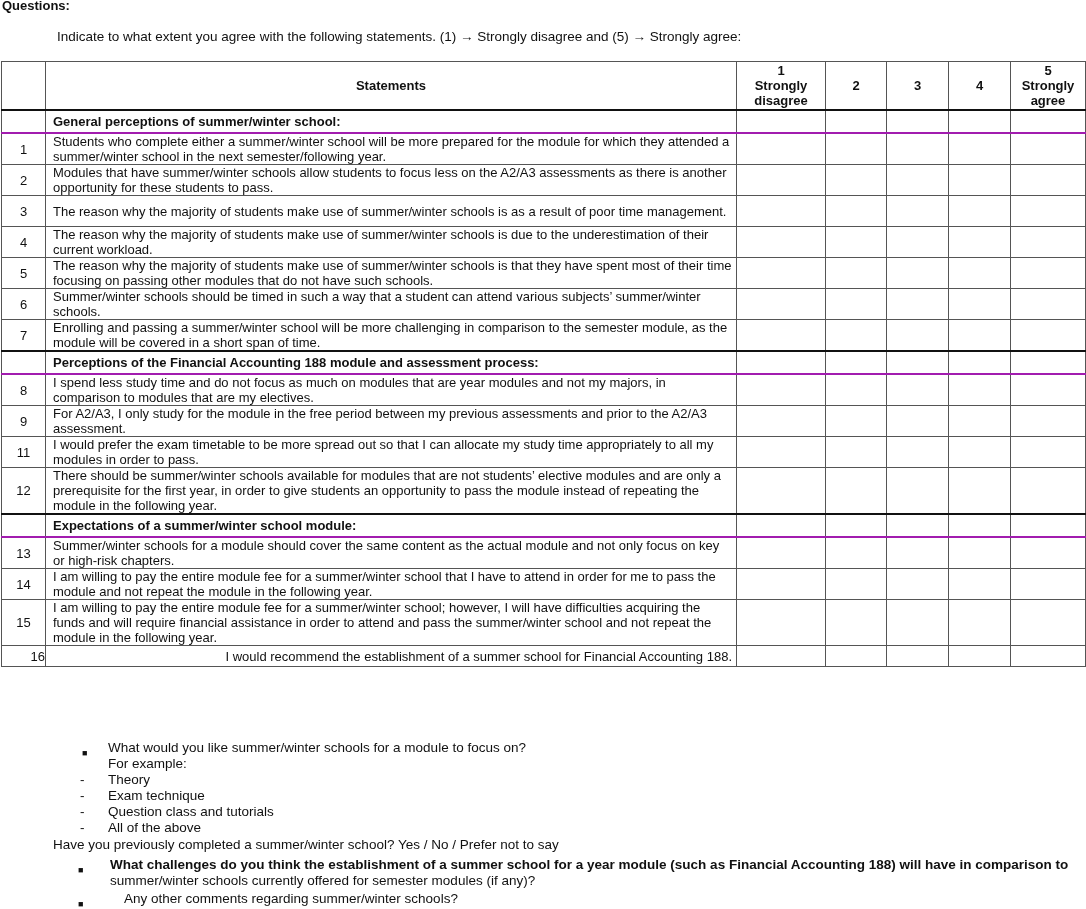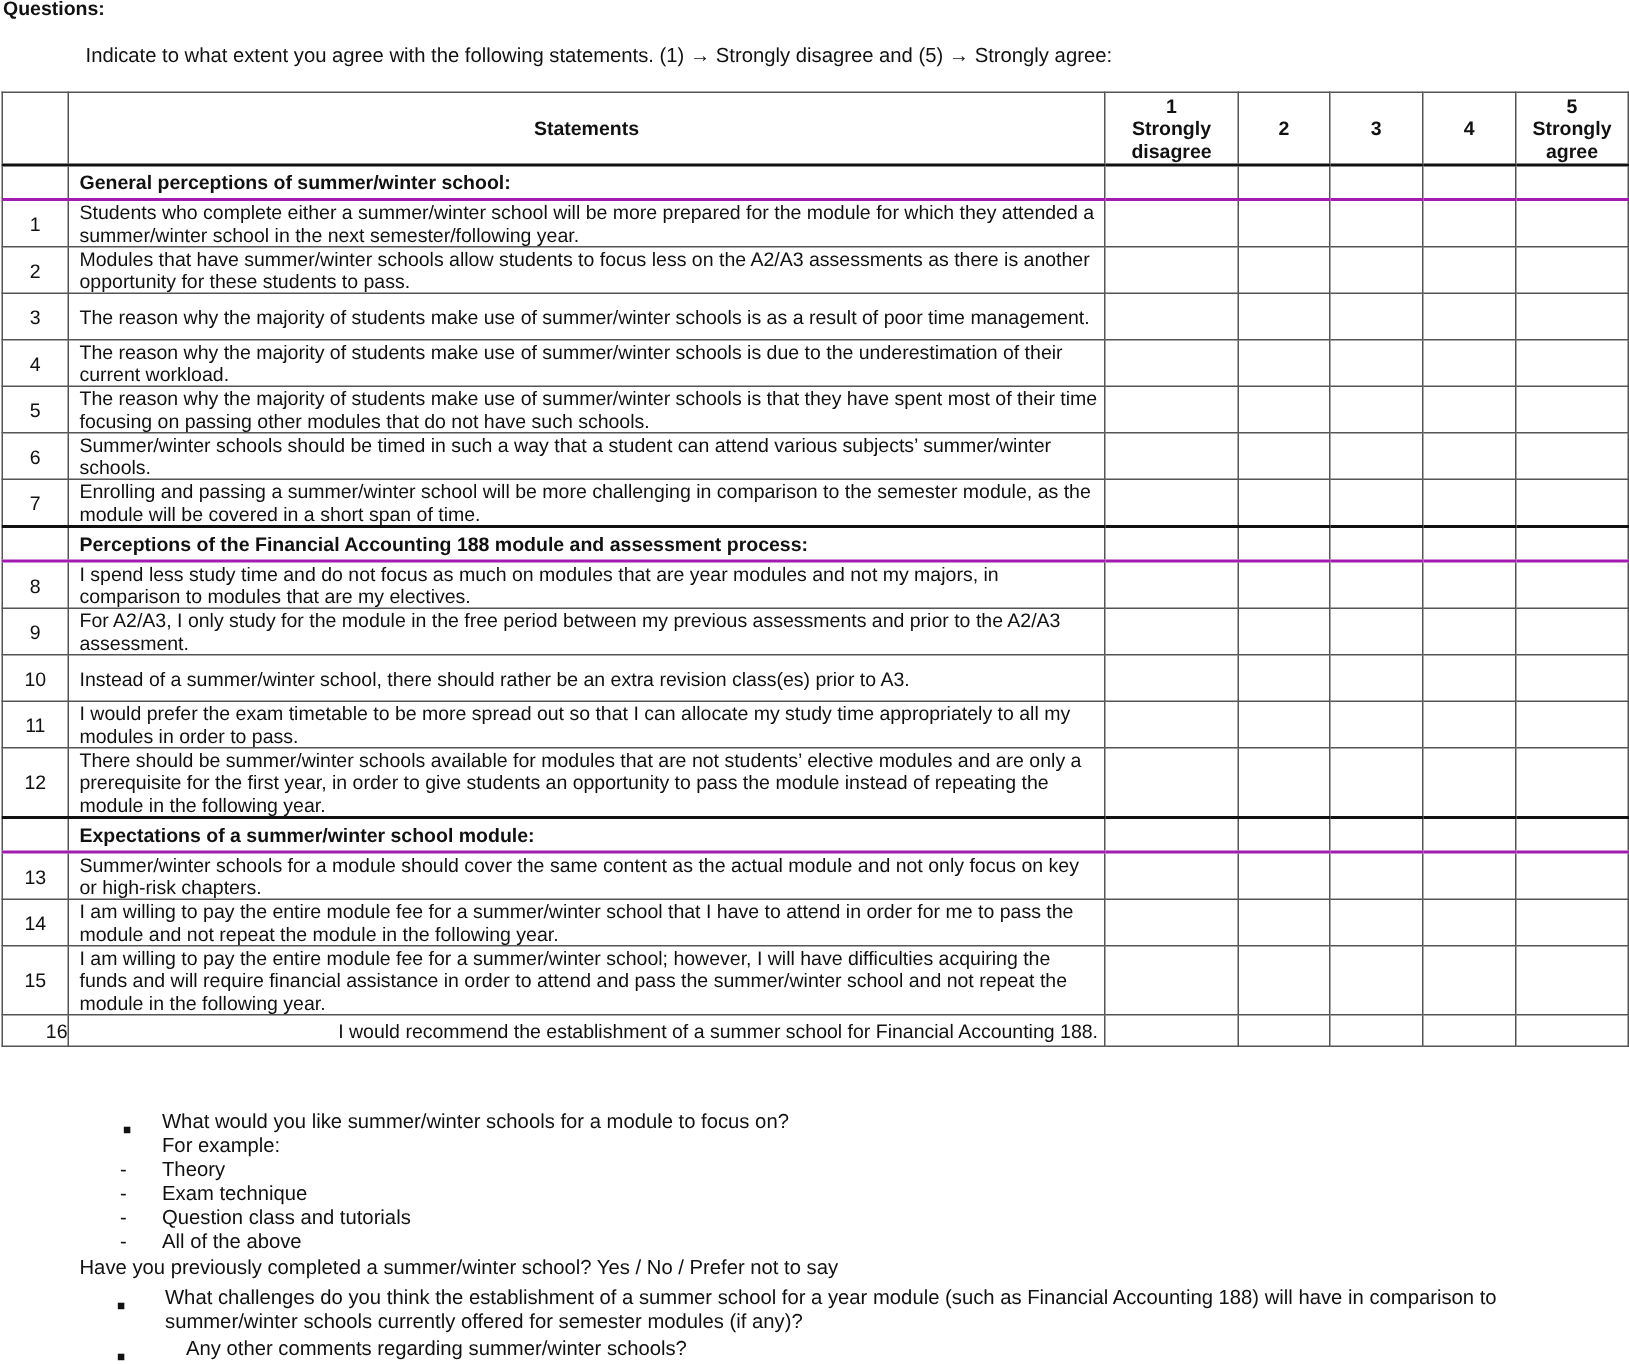--- a/index.html
+++ b/index.html
@@ -152,29 +152,20 @@
       <tr class="r2">
         <td class="num">9</td>
         <td class="stmt">For A2/A3, I only study for the module in the free period between my previous assessments and prior to the A2/A3 assessment.</td>
         <td class="rate"></td>
         <td class="rate"></td>
         <td class="rate"></td>
         <td class="rate"></td>
         <td class="rate"></td>
       </tr>
       <tr class="r2">
-        <td class="num">10</td>
-        <td class="stmt">Instead of a summer/winter school, there should rather be an extra revision class(es) prior to A3.</td>
-        <td class="rate"></td>
-        <td class="rate"></td>
-        <td class="rate"></td>
-        <td class="rate"></td>
-        <td class="rate"></td>
-      </tr>
-      <tr class="r2">
         <td class="num">11</td>
         <td class="stmt">I would prefer the exam timetable to be more spread out so that I can allocate my study time appropriately to all my modules in order to pass.</td>
         <td class="rate"></td>
         <td class="rate"></td>
         <td class="rate"></td>
         <td class="rate"></td>
         <td class="rate"></td>
       </tr>
       <tr class="r3">
         <td class="num">12</td>
@@ -243,18 +234,18 @@
   <span class="line" style="left:80px;top:48px;">-</span>
   <span class="line" style="left:108px;top:48px;">Exam technique</span>
   <span class="line" style="left:80px;top:64px;">-</span>
   <span class="line" style="left:108px;top:64px;">Question class and tutorials</span>
   <span class="line" style="left:80px;top:80px;">-</span>
   <span class="line" style="left:108px;top:80px;">All of the above</span>
 
   <span class="line" style="left:53px;top:97px;">Have you previously completed a summer/winter school? Yes / No / Prefer not to say</span>
 
   <span class="bullet" style="left:78px;top:122px;">■</span>
-  <span class="line" style="left:110px;top:117px;">What challenges do you think the establishment of a summer school for a year module (such as Financial Accounting 188) will have in comparison to</span>
+  <span class="line" style="left:110px;top:117px;font-weight:bold;">What challenges do you think the establishment of a summer school for a year module (such as Financial Accounting 188) will have in comparison to</span>
   <span class="line" style="left:110px;top:133px;">summer/winter schools currently offered for semester modules (if any)?</span>
 
   <span class="bullet" style="left:78px;top:156px;">■</span>
   <span class="line" style="left:124px;top:151px;">Any other comments regarding summer/winter schools?</span>
 </div>
 
 </body></html>

